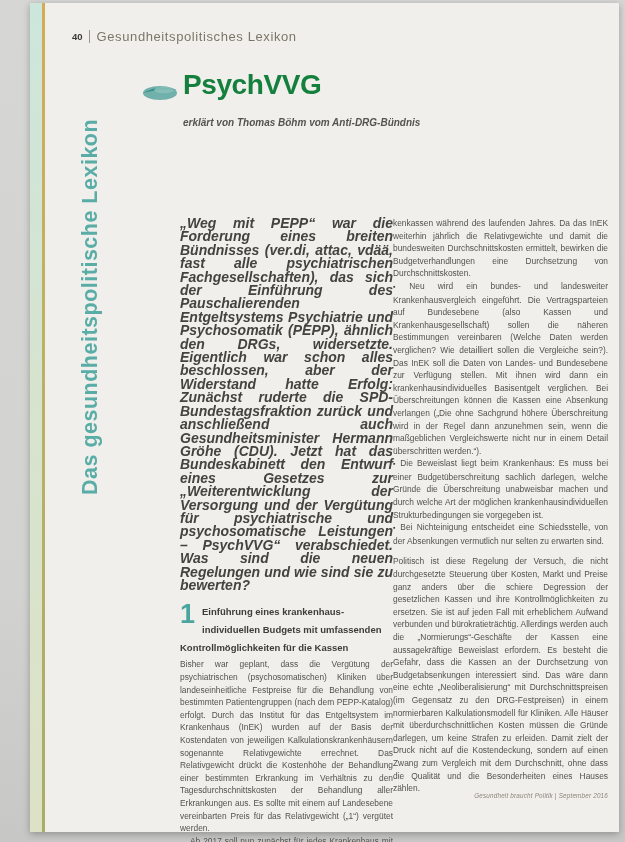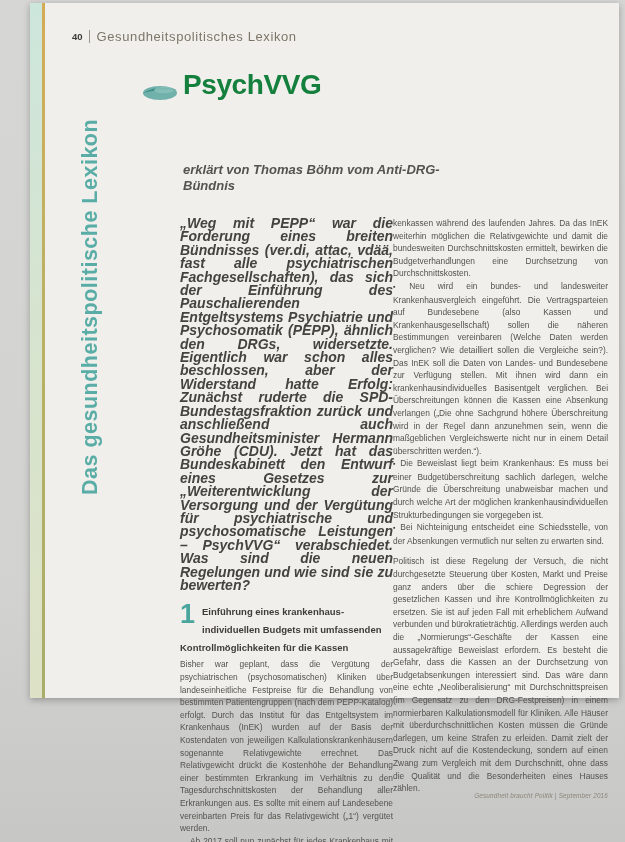--- a/index.html
+++ b/index.html
@@ -3,21 +3,21 @@
 <meta charset="utf-8">
 <style>
   html,body{margin:0;padding:0;}
   body{
     width:625px;height:842px;position:relative;overflow:hidden;
     background:linear-gradient(180deg,#d6d6d5 0%,#d2d2d1 70%,#c7c7c6 100%);
     font-family:"Liberation Sans",sans-serif;
     -webkit-font-smoothing:antialiased;
   }
   .page{
-    position:absolute;left:30px;top:3px;width:589px;height:695px;
+    position:absolute;left:30px;top:3px;width:589px;height:829px;
     background:#f0efec;
     box-shadow:0 2px 7px rgba(0,0,0,.28);
   }
   .edge-mint{position:absolute;left:0;top:0;bottom:0;width:12px;
     background:linear-gradient(180deg,#cde6dc 0%,#d6e4cf 45%,#dde2c6 100%);}
   .edge-line{position:absolute;left:12px;top:0;bottom:0;width:3px;
     background:linear-gradient(180deg,#d5ab55 0%,#bdb163 40%,#a8ad68 100%);}
   .header{position:absolute;left:42px;top:26px;display:flex;align-items:center;}
   .page-num{font-weight:bold;font-size:9.5px;color:#3c3a36;}
   .header-divider{width:0;height:13px;border-left:1px solid #9a958b;margin:0 7px 0 6px;}
@@ -28,21 +28,21 @@
     font-weight:bold;font-size:21.5px;color:#5aada6;letter-spacing:.5px;
     white-space:nowrap;
   }
   .swoosh{position:absolute;left:110px;top:77px;width:40px;height:24px;}
   .article-title{
     position:absolute;left:153px;top:66px;
     font-size:28px;font-weight:bold;color:#15803d;letter-spacing:-.4px;
   }
   .subtitle{
     position:absolute;left:153px;top:112px;width:300px;
-    font-style:italic;font-weight:bold;font-size:13px;line-height:16px;color:#55534e;margin-top:47px;
+    font-style:italic;font-weight:bold;font-size:10px;line-height:16px;color:#55534e;
   }
   .col{position:absolute;top:214px;color:#54524c;}
   .col-left{left:150px;width:213px;}
   .col-right{left:363px;width:215px;}
   .intro{
     font-weight:bold;font-style:italic;font-size:14px;line-height:13.4px;
     text-align:justify;color:#45433e;margin:0 0 9px 0;
   }
   .sec-head{overflow:hidden;margin:0 0 3px 0;}
   .sec-num{float:left;font-size:27px;line-height:25px;font-weight:bold;color:#4aa59e;margin:1px 7px 0 0;}
@@ -89,21 +89,21 @@
     <p class="intro">„Weg mit PEPP“ war die Forderung eines breiten Bündnisses (ver.di, attac, vdää, fast alle psychiatrischen Fachgesellschaften), das sich der Einführung des Pauschalierenden Entgeltsystems Psychiatrie und Psychosomatik (PEPP), ähnlich den DRGs, widersetzte. Eigentlich war schon alles beschlossen, aber der Widerstand hatte Erfolg: Zunächst ruderte die SPD-Bundestagsfraktion zurück und anschließend auch Gesundheitsminister Hermann Gröhe (CDU). Jetzt hat das Bundeskabinett den Entwurf eines Gesetzes zur „Weiterentwicklung der Versorgung und der Vergütung für psychiatrische und psychosomatische Leistungen – PsychVVG“ verabschiedet. Was sind die neuen Regelungen und wie sind sie zu bewerten?</p>
     <div class="sec-head">
       <span class="sec-num">1</span>
       <span class="sec-title">Einführung eines krankenhaus­individuellen Budgets mit umfassenden Kontrollmöglichkeiten für die Kassen</span>
     </div>
     <p class="body-p">Bisher war geplant, dass die Vergütung der psychiatrischen (psychosomatischen) Kliniken über landeseinheitliche Festpreise für die Behandlung von bestimmten Patientengruppen (nach dem PEPP-Katalog) erfolgt. Durch das Institut für das Entgeltsystem im Krankenhaus (InEK) wurden auf der Basis der Kostendaten von jeweiligen Kalkulationskrankenhäusern sogenannte Relativgewichte errechnet. Das Relativgewicht drückt die Kostenhöhe der Behandlung einer bestimmten Erkrankung im Verhältnis zu den Tagesdurchschnittskosten der Behandlung aller Erkrankungen aus. Es sollte mit einem auf Landesebene vereinbarten Preis für das Relativgewicht („1“) vergütet werden.</p>
     <p class="body-p indent">Ab 2017 soll nun zunächst für jedes Krankenhaus mit den Kassen jährlich ein Gesamtbudget vereinbart werden. 2018 und 2019 dient das Vorjahresbudget als Grundlage für die Budgetverhandlung. Ab 2020 gelten dann die neuen Bestimmungen für die Ermittlung des Gesamtbudgets: Es wird ein „krankenhausindividueller Basisentgeltwert“ ermittelt und vereinbart. Dieses Gesamtbudget wird durch die Gesamtsumme der Relativgewichte, die vom Krankenhaus erbracht werden, geteilt. Dieser Wert entspricht dem Preis pro Tag, den die Krankenkasse für die Behandlung eines Patienten mit der entsprechenden Diagnose zahlt. Damit erfolgt dann auch die Abrechnung der Leistungen mit den einzelnen Kran-</p>
   </div>
 
   <div class="col col-right">
-    <p class="body-p">kenkassen während des laufenden Jahres. Da das InEK weiterhin möglichen die Relativgewichte und damit die bundesweiten Durchschnittskosten ermittelt, bewirken die Budgetverhandlungen eine Durchsetzung von Durchschnittskosten.</p>
+    <p class="body-p">kenkassen während des laufenden Jahres. Da das InEK weiterhin jährlich die Relativgewichte und damit die bundesweiten Durchschnittskosten ermittelt, bewirken die Budgetverhandlungen eine Durchsetzung von Durchschnittskosten.</p>
     <p class="bullet"><span class="marker">▪</span><span>Neu wird ein bundes- und landesweiter Krankenhausvergleich eingeführt. Die Vertragsparteien auf Bundesebene (also Kassen und Krankenhausgesellschaft) sollen die näheren Bestimmungen vereinbaren (Welche Daten werden verglichen? Wie detailliert sollen die Vergleiche sein?). Das InEK soll die Daten von Landes- und Bundesebene zur Verfügung stellen. Mit ihnen wird dann ein krankenhausindividuelles Basisentgelt verglichen. Bei Überschreitungen können die Kassen eine Absenkung verlangen („Die ohne Sachgrund höhere Überschreitung wird in der Regel dann anzunehmen sein, wenn die maßgeblichen Vergleichswerte nicht nur in einem Detail überschritten werden.“).</span></p>
     <p class="bullet"><span class="marker">▪</span><span>Die Beweislast liegt beim Krankenhaus: Es muss bei einer Budgetüberschreitung sachlich darlegen, welche Gründe die Überschreitung unabweisbar machen und durch welche Art der möglichen krankenhausindividuellen Strukturbedingungen sie vorgegeben ist.</span></p>
     <p class="bullet"><span class="marker">▪</span><span>Bei Nichteinigung entscheidet eine Schiedsstelle, von der Absenkungen vermutlich nur selten zu erwarten sind.</span></p>
     <p class="body-p closing">Politisch ist diese Regelung der Versuch, die nicht durchgesetzte Steuerung über Kosten, Markt und Preise ganz anders über die schiere Degression der gesetzlichen Kassen und ihre Kontrollmöglichkeiten zu ersetzen. Sie ist auf jeden Fall mit erheblichem Aufwand verbunden und bürokratieträchtig. Allerdings werden auch die „Normierungs“-Geschäfte der Kassen eine aussagekräftige Beweislast erfordern. Es besteht die Gefahr, dass die Kassen an der Durchsetzung von Budgetabsenkungen interessiert sind. Das wäre dann eine echte „Neoliberalisierung“ mit Durchschnittspreisen (im Gegensatz zu den DRG-Festpreisen) in einem normierbaren Kalkulationsmodell für Kliniken. Alle Häuser mit überdurchschnittlichen Kosten müssen die Gründe darlegen, um keine Strafen zu erleiden. Damit zielt der Druck nicht auf die Kostendeckung, sondern auf einen Zwang zum Vergleich mit dem Durchschnitt, ohne dass die Qualität und die Besonderheiten eines Hauses zählen.</p>
   </div>
 
   <div class="footer">Gesundheit braucht Politik | September 2016</div>
 
 </div>
 

